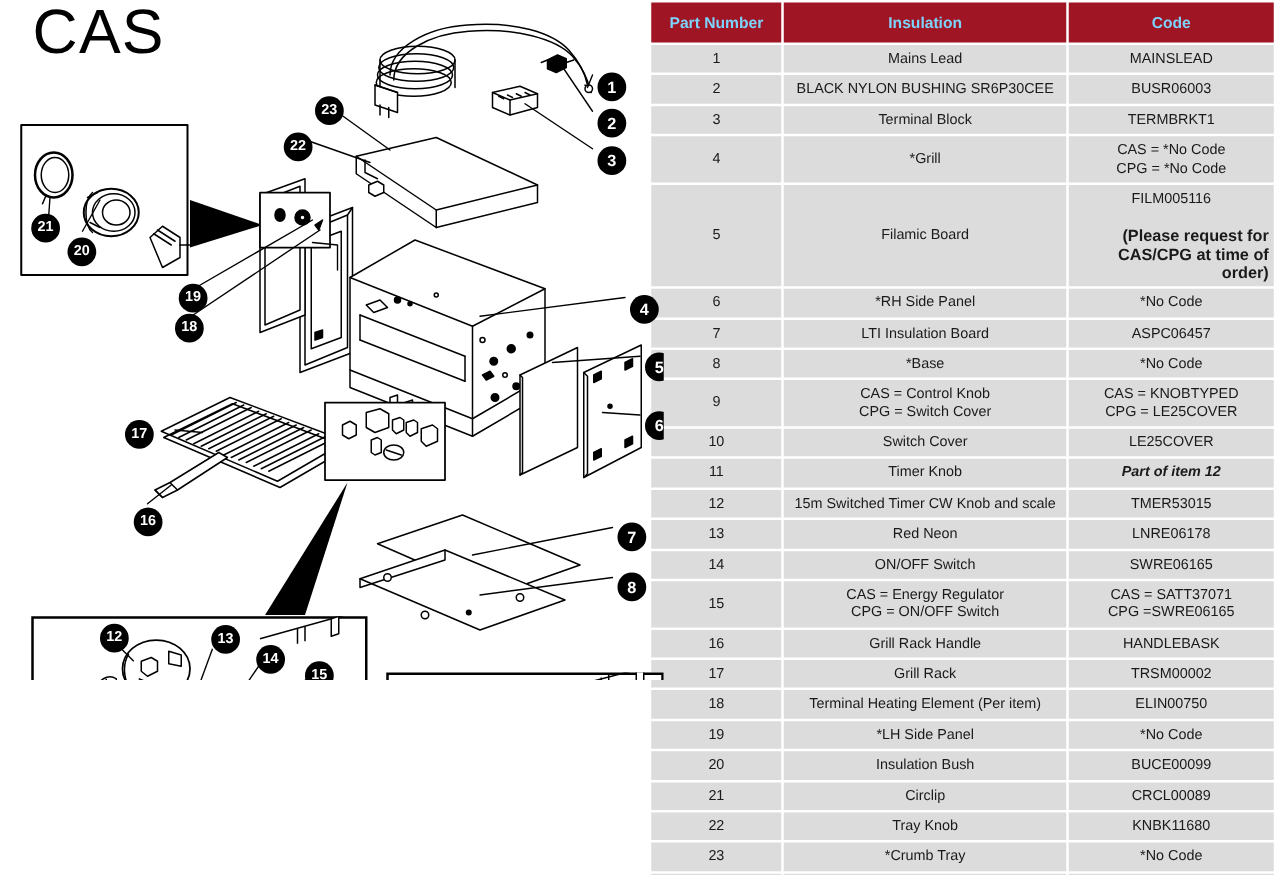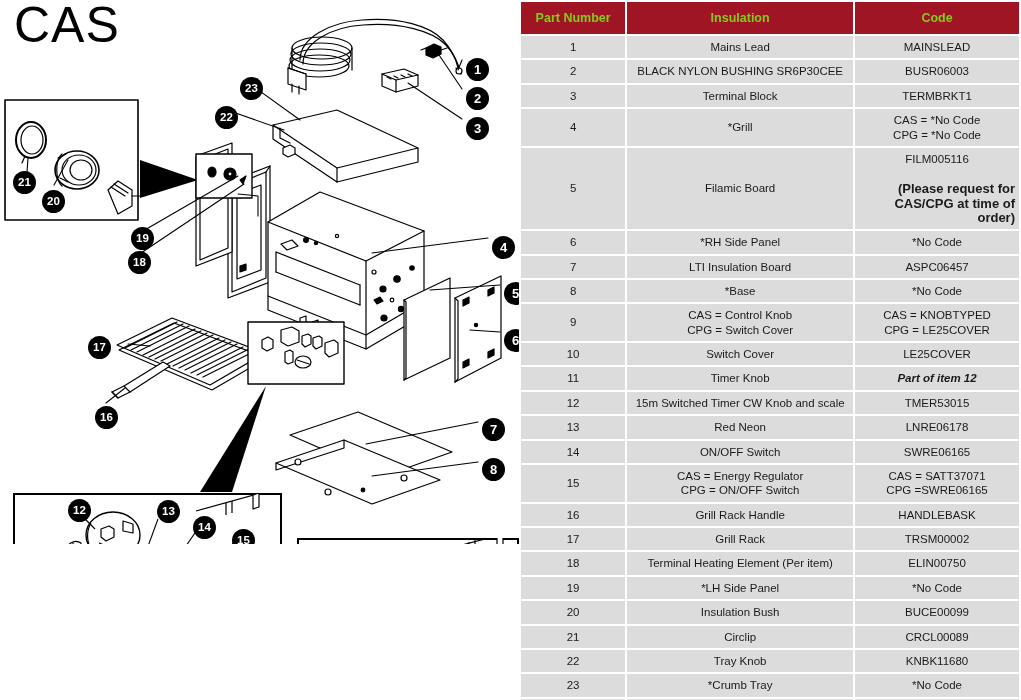--- a/index.html
+++ b/index.html
@@ -12,21 +12,21 @@
     position: relative;
     width: 1021px;
     height: 700px;
     background: #ffffff;
     overflow: hidden;
   }
 
   
   #diagram {
     position: absolute;
-    left: 0; top: 0;
+    left: 12px; top: 0;
     width: 519px; height: 544px;
     overflow: hidden;
   }
   #diagram svg { display: block; }
 
   .dtitle {
     position: absolute;
     left: 14px; top: -2px;
     font-size: 50px;
     font-family: "Liberation Sans", sans-serif;
@@ -85,21 +85,21 @@
   }
   table.parts {
     border-collapse: separate;
     border-spacing: 2px;
     width: 502px;
     table-layout: fixed;
     margin: 0;
   }
   table.parts th {
     background: #A01523;
-    color: #84cc16;
+    color: #7dd3fc;
     font-size: 12.5px;
     font-weight: bold;
     text-align: center;
     padding: 9px 2px;
     font-family: "Liberation Sans", sans-serif;
     vertical-align: middle;
   }
   table.parts td {
     background: #dcdcdc;
     color: #1a1a1a;

